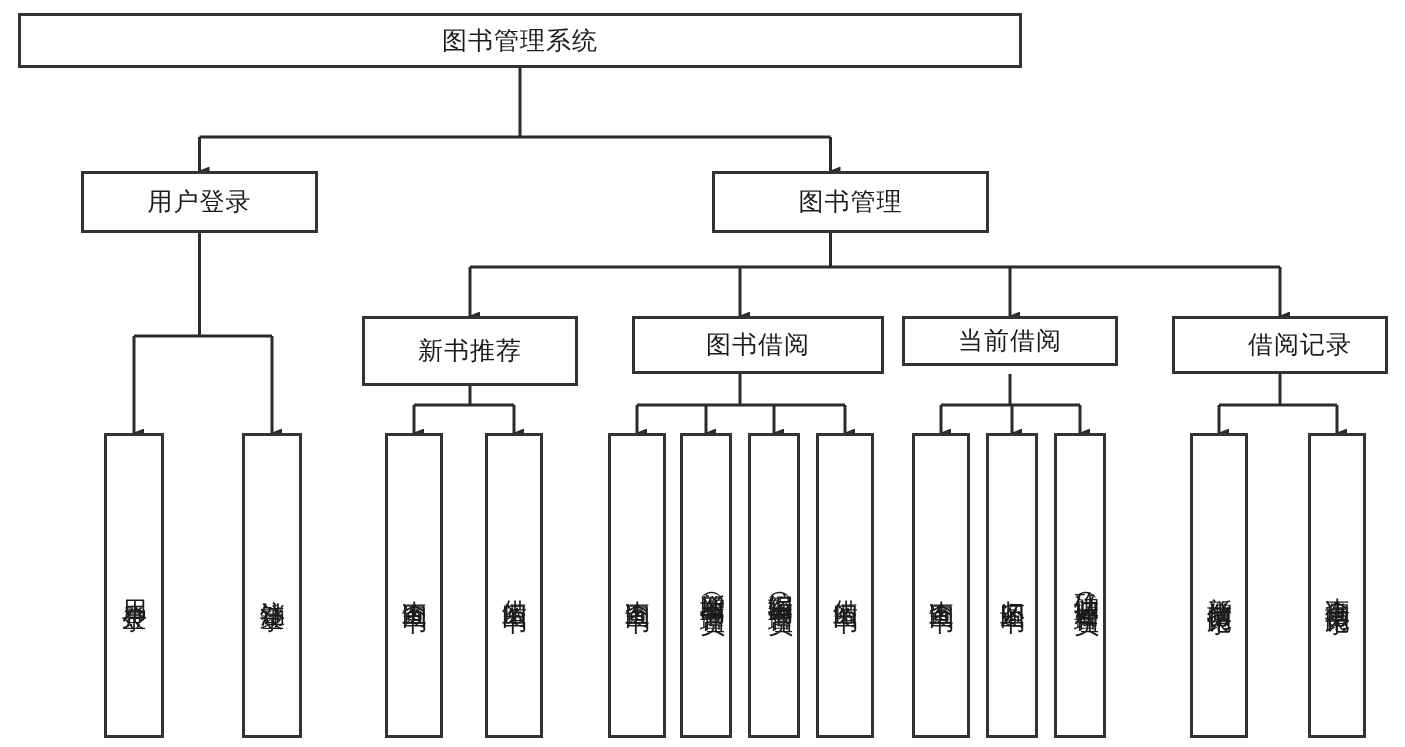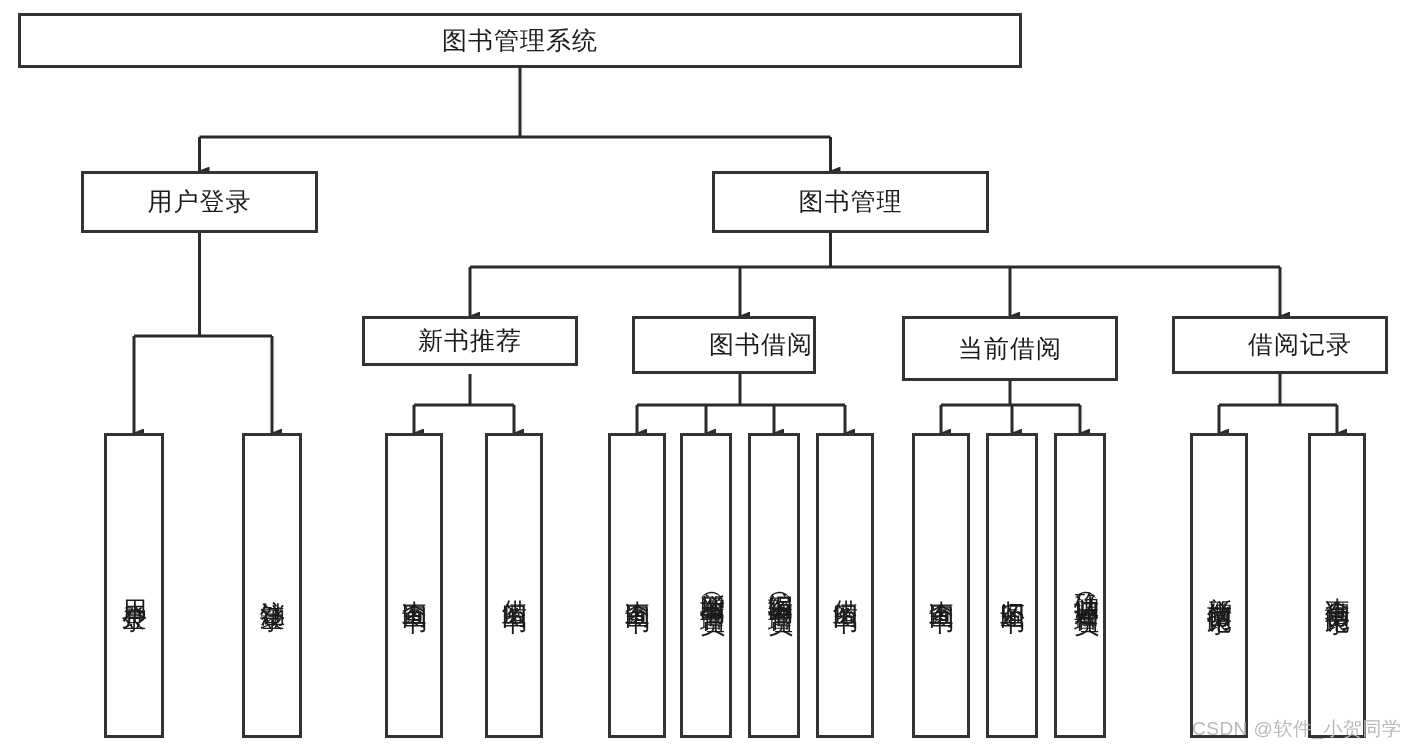--- a/index.html
+++ b/index.html
@@ -114,27 +114,27 @@
   <div id="node-layer">
       <div class="node horiz" style="left: 18px; top: 13px; width: 1004px; height: 55px;">
         <span class="label">图书管理系统</span>
       </div>
       <div class="node horiz" style="left: 81px; top: 171px; width: 237px; height: 62px;">
         <span class="label">用户登录</span>
       </div>
       <div class="node horiz" style="left: 712px; top: 171px; width: 277px; height: 62px;">
         <span class="label">图书管理</span>
       </div>
-      <div class="node horiz" style="left: 362px; top: 316px; width: 216px; height: 50px;">
+      <div class="node horiz" style="left: 362px; top: 316px; width: 216px; height: 70px;">
         <span class="label">新书推荐</span>
       </div>
-      <div class="node horiz" style="left: 632px; top: 316px; width: 184px; height: 58px; justify-content: flex-end;">
+      <div class="node horiz" style="left: 632px; top: 316px; width: 252px; height: 58px;">
         <span class="label">图书借阅</span>
       </div>
-      <div class="node horiz" style="left: 902px; top: 316px; width: 216px; height: 65px; align-items: center;">
+      <div class="node horiz" style="left: 902px; top: 316px; width: 216px; height: 50px; align-items: center;">
         <span class="label">当前借阅</span>
       </div>
       <div class="node horiz" style="left: 1172px; top: 316px; width: 216px; height: 58px; padding-left: 40px;">
         <span class="label">借阅记录</span>
       </div>
       <div class="node vert" style="left: 104px; top: 433px; width: 60px; height: 305px;">
         <span class="label">用户登录</span>
       </div>
       <div class="node vert" style="left: 242px; top: 433px; width: 60px; height: 305px;">
         <span class="label">注销登录</span>
@@ -167,14 +167,13 @@
         <span class="label">确认归还（管理员）</span>
       </div>
       <div class="node vert" style="left: 1190px; top: 433px; width: 58px; height: 305px;">
         <span class="label">新增借阅记录</span>
       </div>
       <div class="node vert" style="left: 1308px; top: 433px; width: 58px; height: 305px;">
         <span class="label">查询借阅记录</span>
       </div>
     </div>
 
-  <div class="watermark" style="left: 1192px; top: 716px;">CSDN @软件_小贺同学</div>
 </div>
 
 </body></html>

